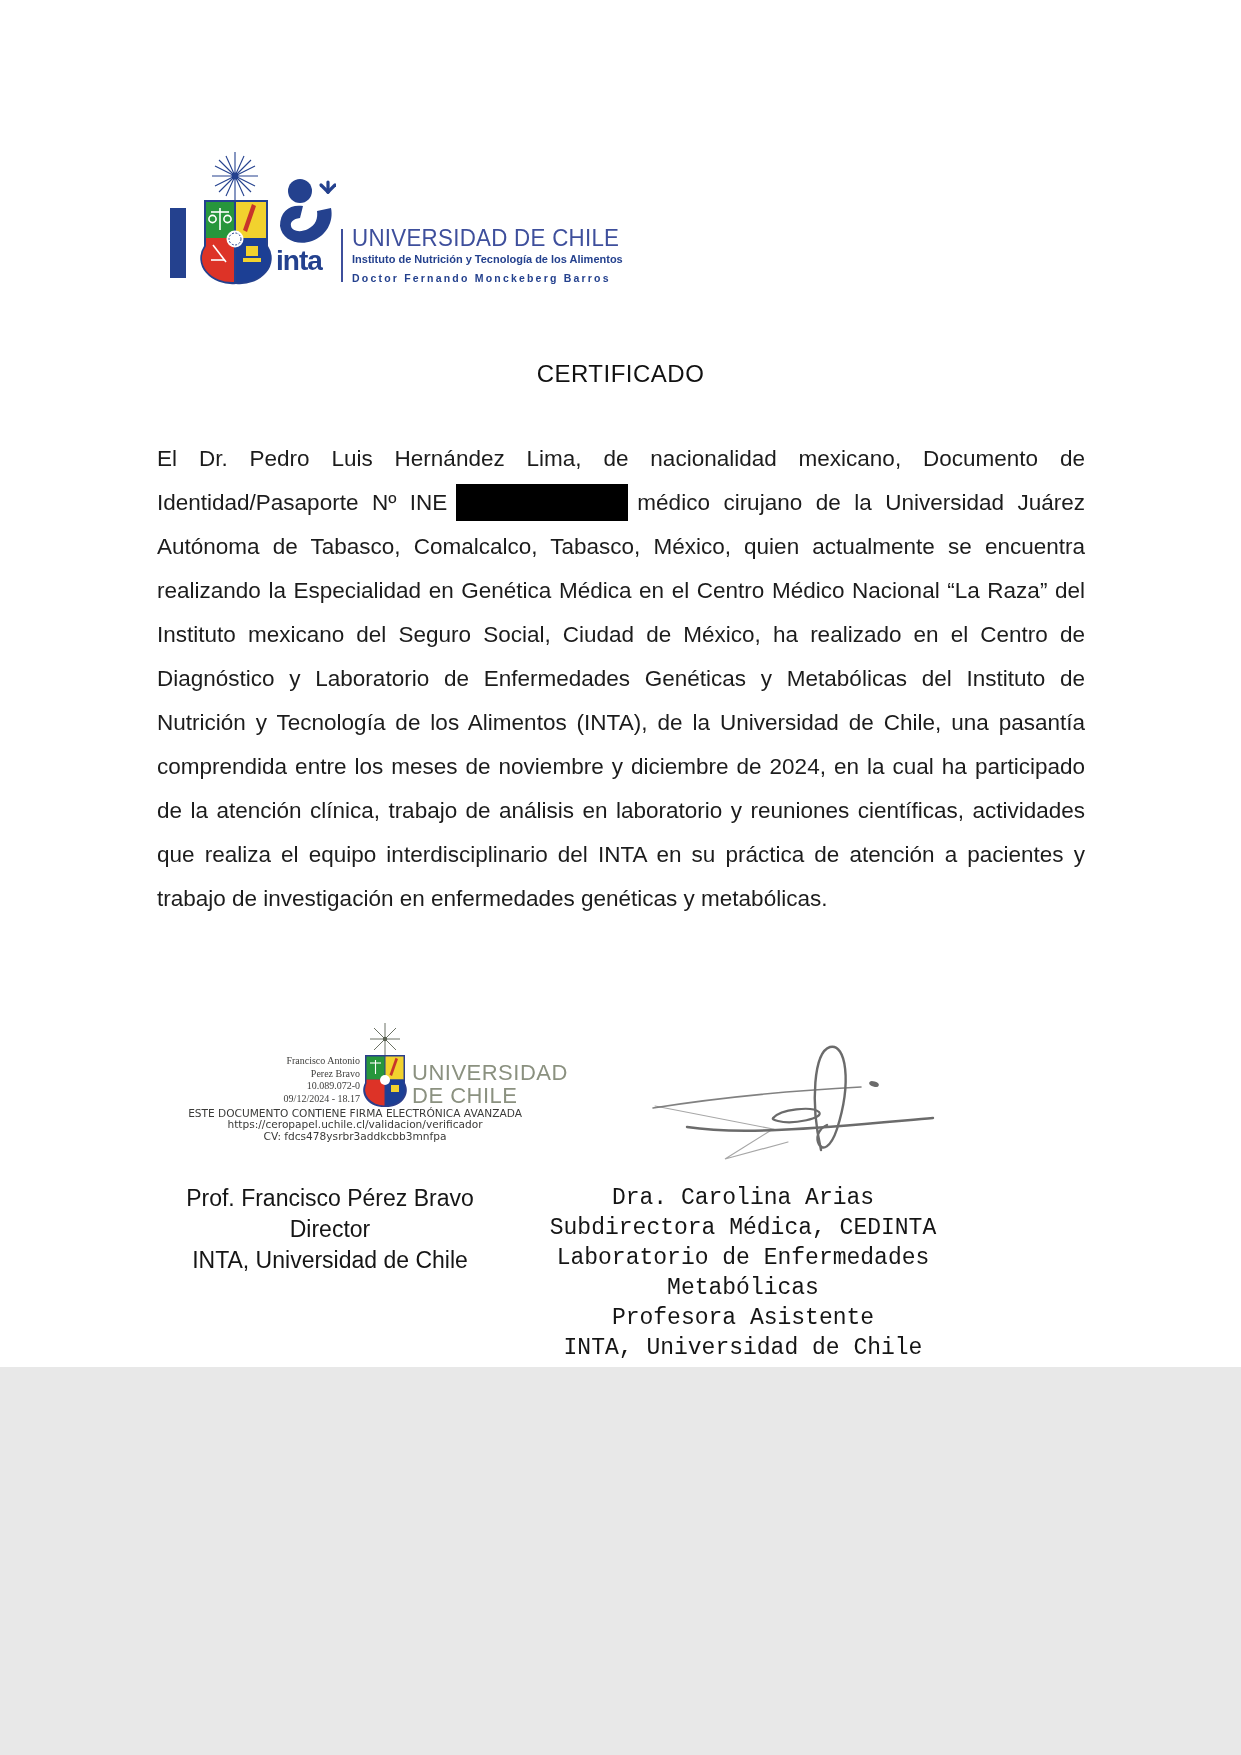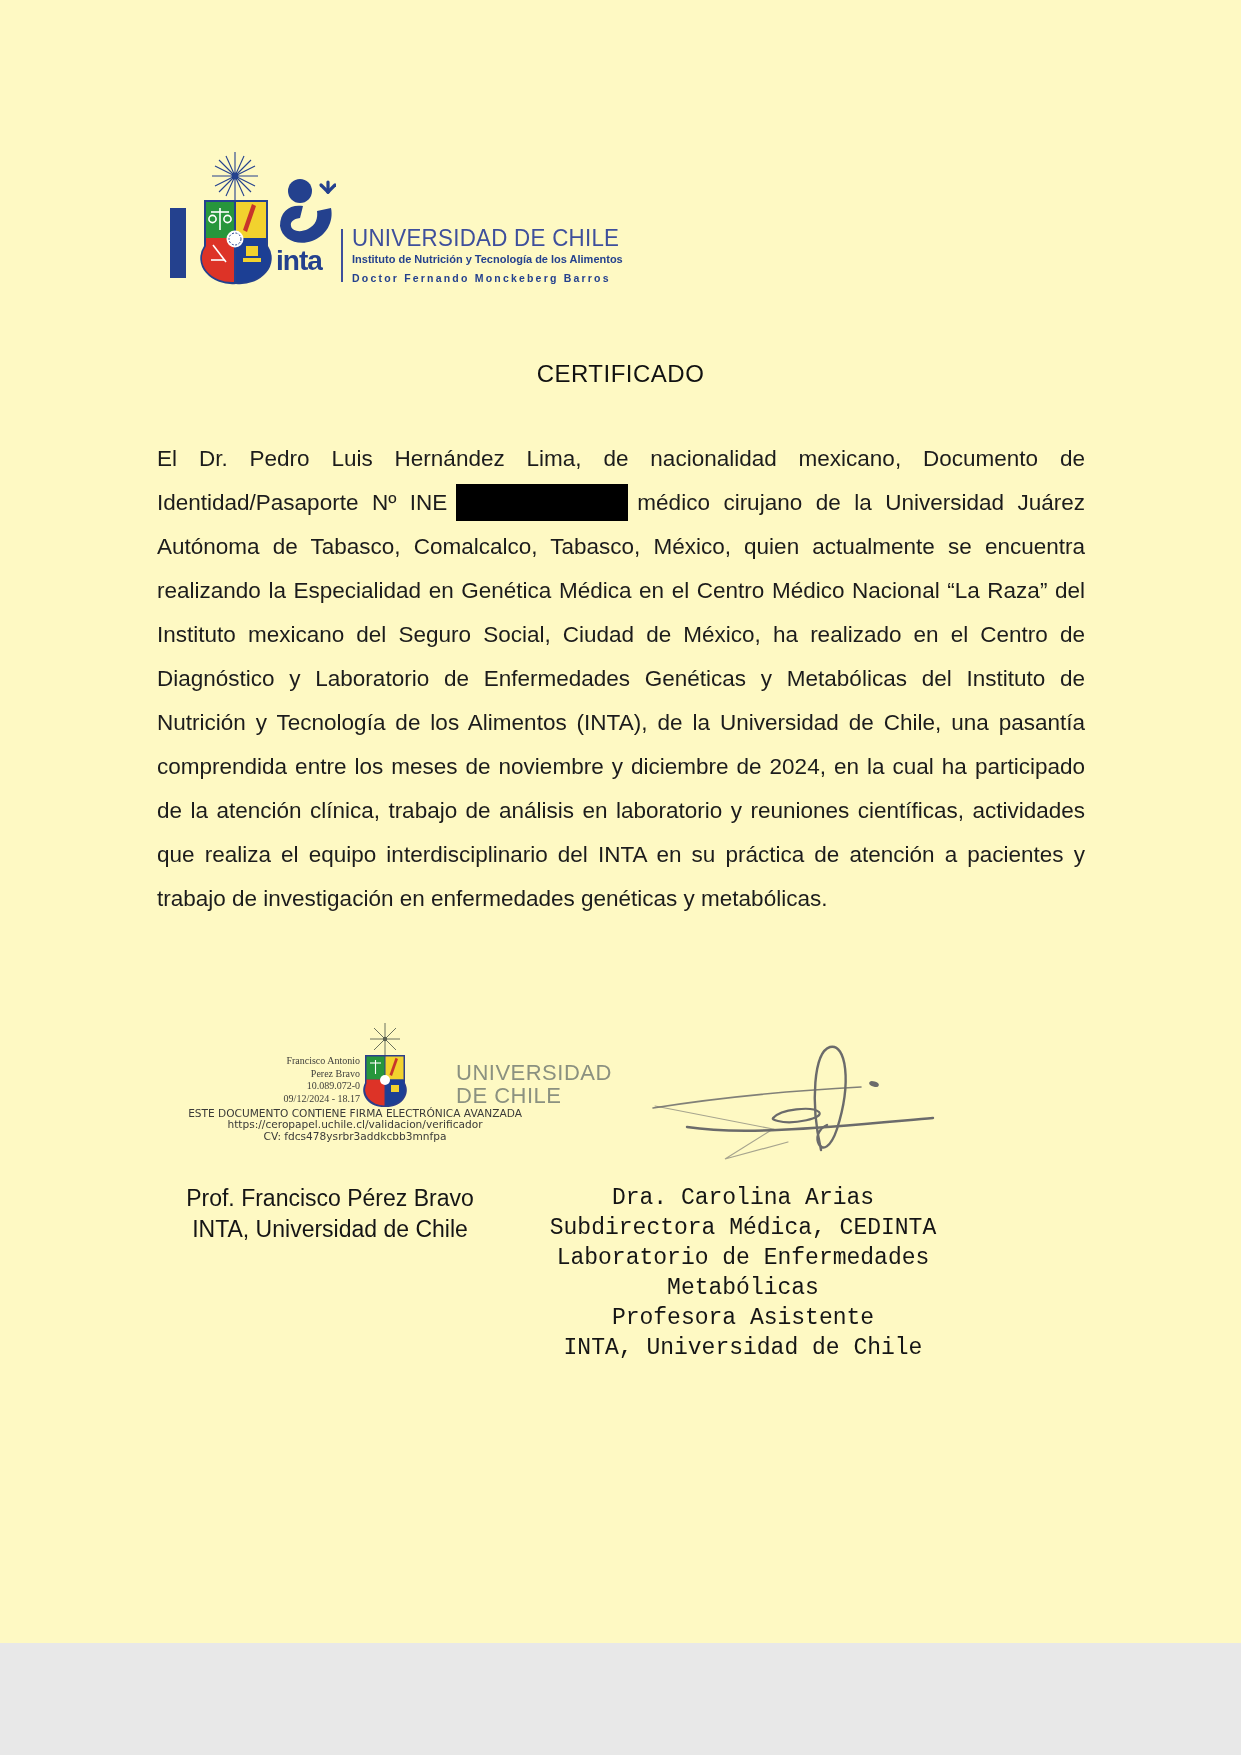--- a/index.html
+++ b/index.html
@@ -1,22 +1,22 @@
 <!DOCTYPE html>
 <html><head>
 <meta charset="utf-8">
 <title>Certificado</title>
 <style>
   * { margin:0; padding:0; box-sizing:border-box; }
   html,body { background:#e8e8e8; }
   .page {
     position:relative;
-    width:1241px; height:1643px;
+    width:1241px; height:1367px;
     margin:0 auto;
-    background:#fef9c3;
+    background:#ffffff;
     font-family:"Liberation Sans", sans-serif;
     color:#1c1c1c;
     overflow:hidden;
   }
   
   .logo-bar { position:absolute; left:170px; top:208px; width:16px; height:70px; background:#24418E; }
   .shield-svg { position:absolute; left:198px; top:150px; width:76px; height:136px; }
   .inta-svg { position:absolute; left:276px; top:178px; width:60px; height:70px; }
   .inta-word { position:absolute; left:276px; top:245px; font-size:28px; font-weight:bold; color:#24418E; letter-spacing:-1px; }
   .logo-divider { position:absolute; left:341px; top:229px; width:2px; height:53px; background:#3E4F9C; }
@@ -29,21 +29,21 @@
   .body-text {
     position:absolute; left:157px; top:437px; width:928px;
     font-size:22.5px; line-height:44px;
     text-align:justify; color:#1c1c1c;
   }
   .redaction { display:inline-block; width:172px; height:37px; background:#000; vertical-align:middle; margin:0 9px; transform:translateY(-2px); }
   
   .stamp-names { position:absolute; left:188px; top:1055px; width:172px; text-align:right;
     font-family:Liberation Serif, serif; font-size:10px; line-height:12.6px; color:#3d3d3b; }
   .stamp-shield { position:absolute; left:362px; top:1022px; width:46px; height:86px; }
-  .stamp-brand { position:absolute; left:412px; top:1061px; font-size:22px; line-height:23px; color:#8b9180; letter-spacing:.5px;margin-left:44px; }
+  .stamp-brand { position:absolute; left:412px; top:1061px; font-size:22px; line-height:23px; color:#8b9180; letter-spacing:.5px; }
   .stamp-footer { position:absolute; left:188px; top:1108px; width:334px; text-align:center;
     font-family:"DejaVu Sans", sans-serif; font-size:10.6px; line-height:11.4px; color:#3a3a38; }
   
   .sig-svg { position:absolute; left:625px; top:1030px; width:320px; height:140px; }
   
   .sig-left  { position:absolute; left:150px; top:1183px; width:360px; text-align:center; font-size:23px; line-height:31px; color:#151515; }
   .sig-right { position:absolute; left:540px; top:1183px; width:406px; text-align:center; font-size:23px; line-height:30px; color:#151515;font-family:Liberation Mono, monospace; }
   
   .place-date { position:absolute; left:158px; top:1468px; font-size:23px; color:#1c1c1c; }
 </style>
@@ -158,20 +158,21 @@
       <ellipse cx="249" cy="54" rx="5" ry="2.6" fill="#6B6B6B" stroke="none" transform="rotate(18 249 54)"></ellipse>
       <path stroke-width="2.4" d="M196,120 C185,72 189,22 205,17 C221,13 227,52 212,99 C206,117 197,123 193,112 C191,105 195,98 202,95"></path>
       <path stroke-width="2.4" d="M62,97 C120,106 205,97 308,88"></path>
       <path stroke-width="1.2" d="M30,76 L148,99 L100,129 L163,112" opacity="0.6"></path>
       <path stroke-width="2.2" d="M148,88 C156,79 187,76 194,82 C200,88 168,95 153,91 C149,90 147,89 148,88"></path>
     </g>
   </svg>
 
   <div class="sig-left">
     <div>Prof. Francisco Pérez Bravo</div>
+    <div>Director</div>
     <div>INTA, Universidad de Chile</div>
   </div>
 
   <div class="sig-right">
     <div>Dra. Carolina Arias</div>
     <div>Subdirectora Médica, CEDINTA</div>
     <div>Laboratorio de Enfermedades Metabólicas</div>
     <div>Profesora Asistente</div>
     <div>INTA, Universidad de Chile</div>
   </div>

